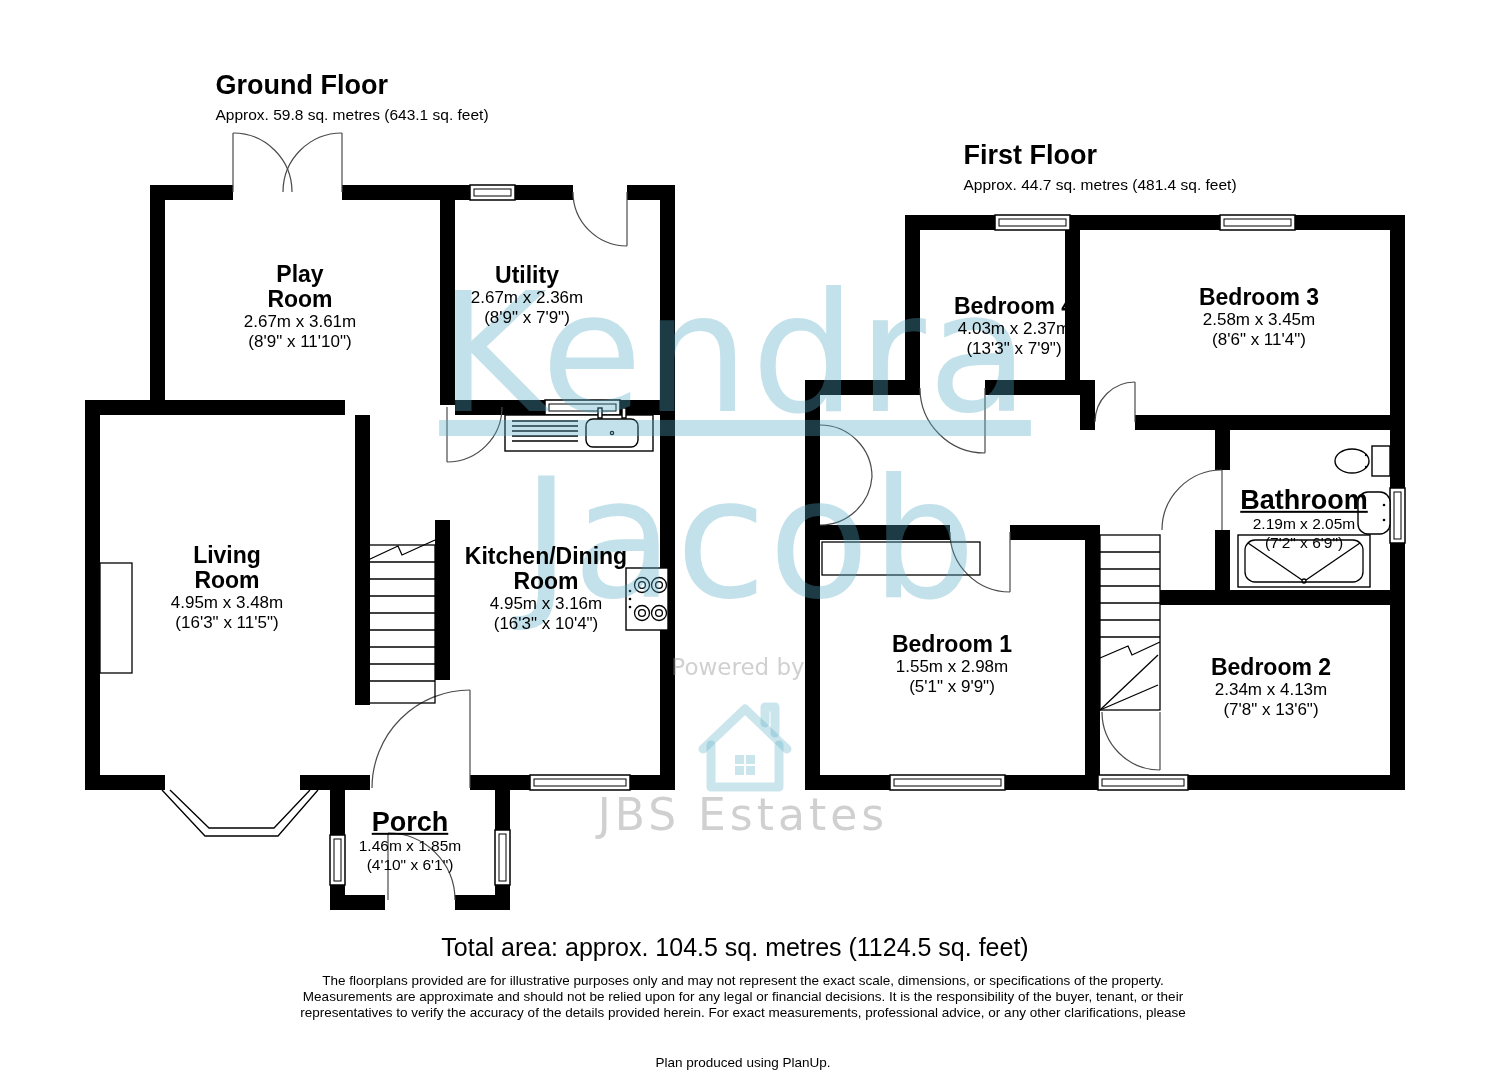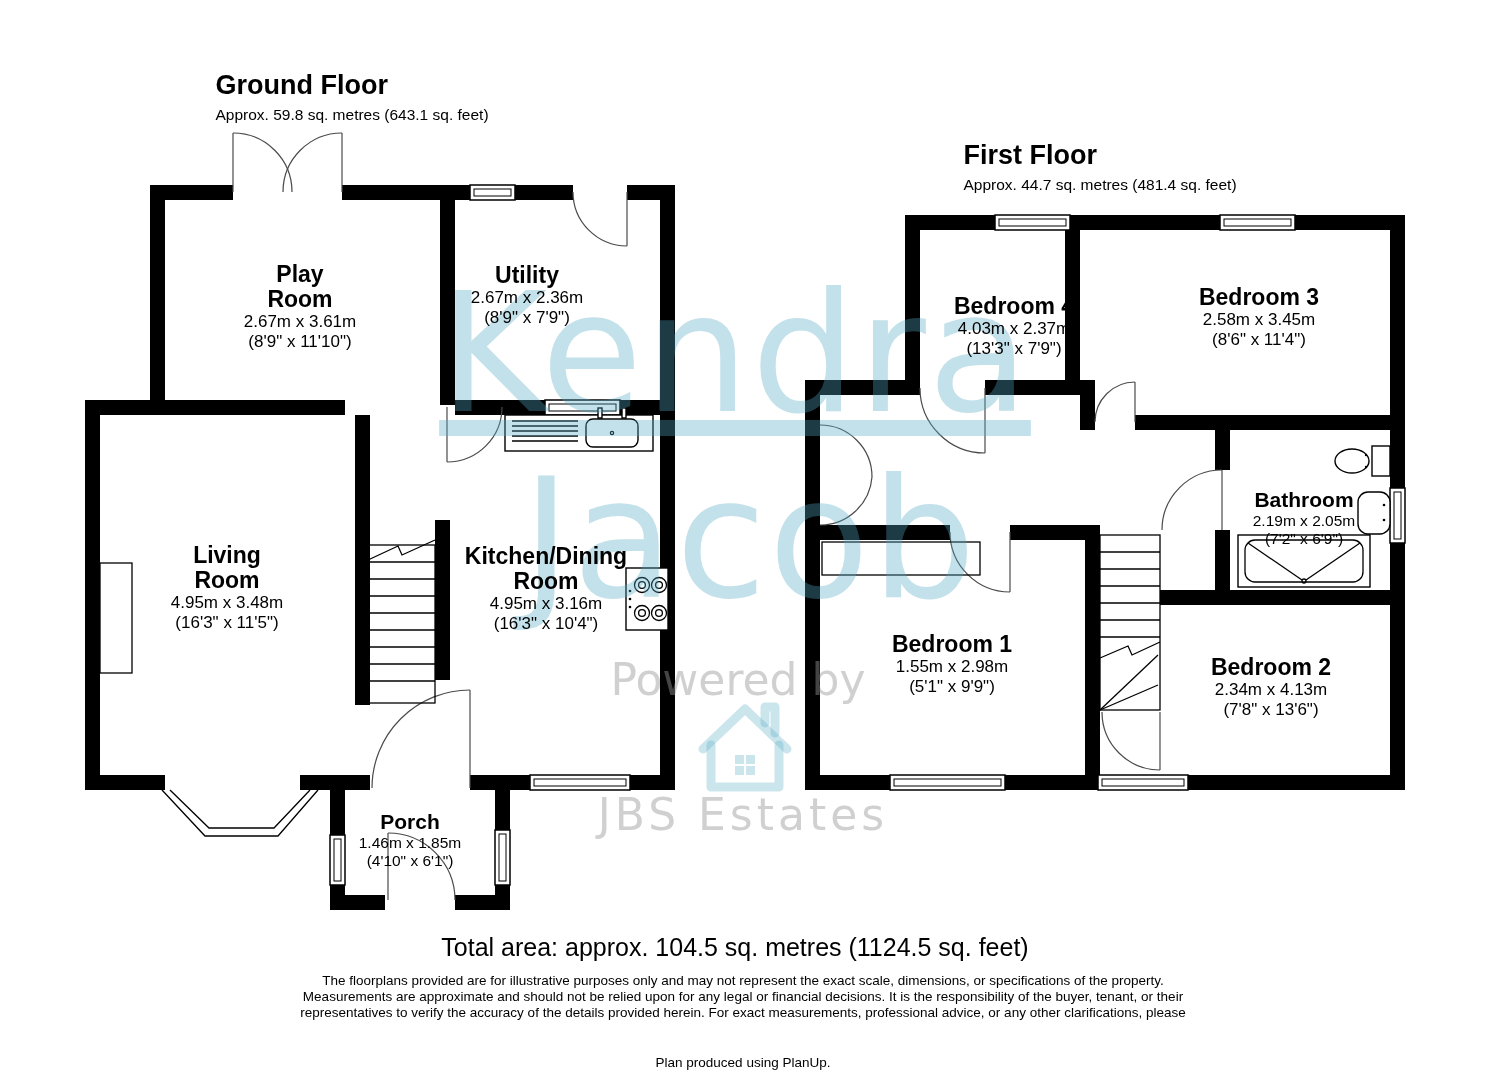--- a/index.html
+++ b/index.html
@@ -11,27 +11,27 @@
   .fix{fill:#fff;stroke:#000;stroke-width:1.4;}
   .arc{fill:none;stroke:#4a4a4a;stroke-width:1.2;}
   .leaf{stroke:#4a4a4a;stroke-width:1.2;}
   .win-outer{fill:#fff;stroke:#000;stroke-width:1.5;}
   .win-inner{fill:none;stroke:#000;stroke-width:1;}
   .floor-title{position:absolute;transform:translateX(-50%);white-space:nowrap;}
   .title-main{font-size:27px;font-weight:bold;}
   .title-sub{font-size:15.5px;margin-top:5px;}
   .room-label{position:absolute;transform:translate(-50%,-50%);text-align:center;white-space:nowrap;z-index:30;}
   .room-name{font-weight:bold;font-size:23px;line-height:1.08;white-space:pre-line;}
-  .room-name.small{font-size:21px;}
+  .room-name.small{font-size:27px;text-decoration:underline;}
   .room-dims{font-size:17px;line-height:1.2;}
   .room-dims.small{font-size:15.5px;}
   .wm{position:absolute;transform:translateX(-50%);white-space:nowrap;z-index:20;
       font-family:"DejaVu Sans",sans-serif;}
   .wm-big{font-size:165px;line-height:1;color:var(--watermark-blue,rgba(82,170,194,.35));letter-spacing:2px;}
-  .wm-powered{font-size:44px;color:var(--watermark-gray,rgba(150,150,150,.45));}
+  .wm-powered{font-size:23px;color:var(--watermark-gray,rgba(150,150,150,.45));}
   .wm-brand{font-size:44px;letter-spacing:4px;color:var(--watermark-gray,rgba(150,150,150,.45));}
   .wm-house{position:absolute;left:695px;top:697px;z-index:20;}
   .footer-text{position:absolute;transform:translateX(-50%);text-align:center;white-space:nowrap;z-index:30;}
   .total{font-size:25px;}
   .disclaimer{font-size:13.5px;line-height:1.2;}
   .produced{font-size:13.5px;}
 </style>
 </head>
 <body>
 

